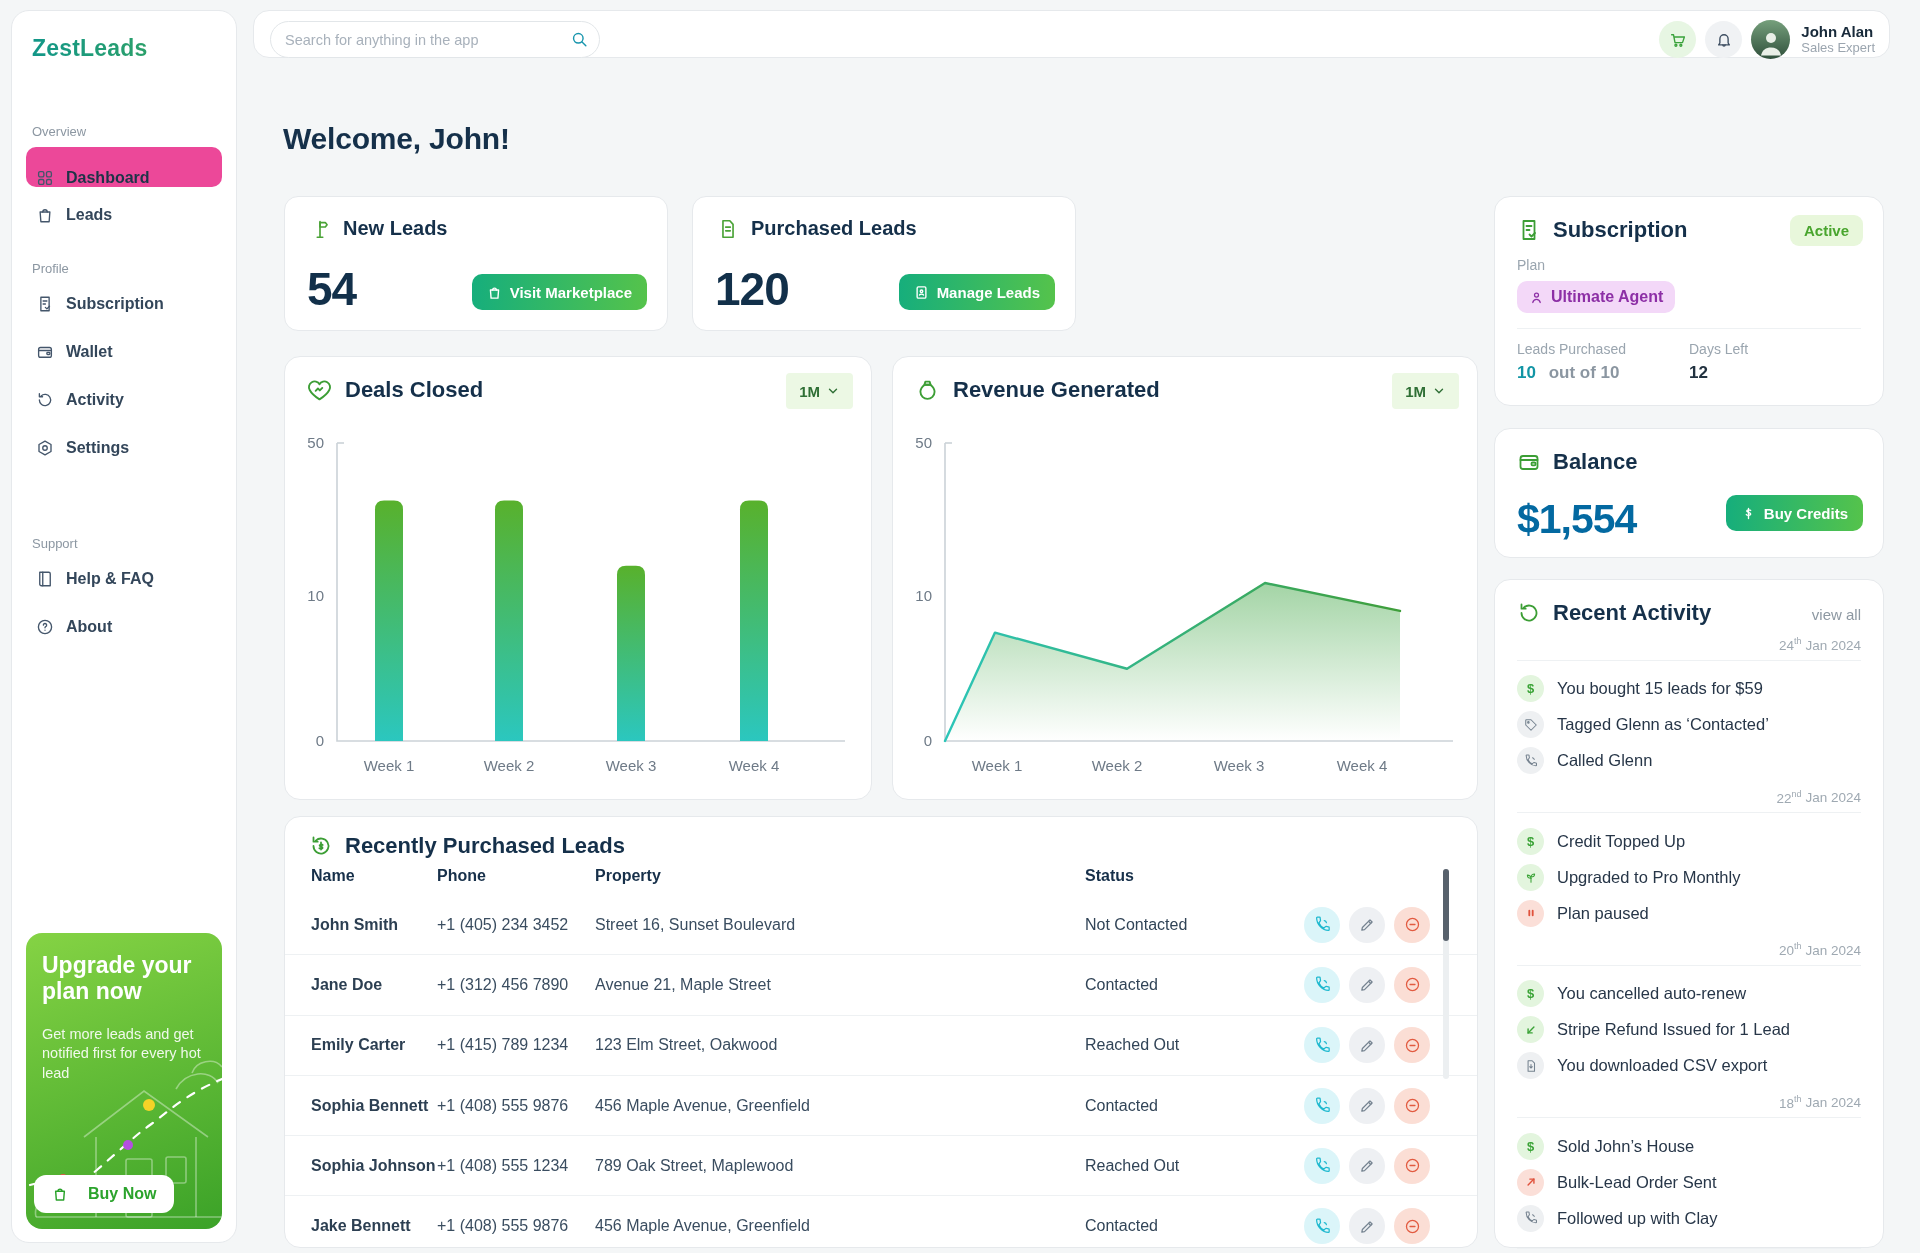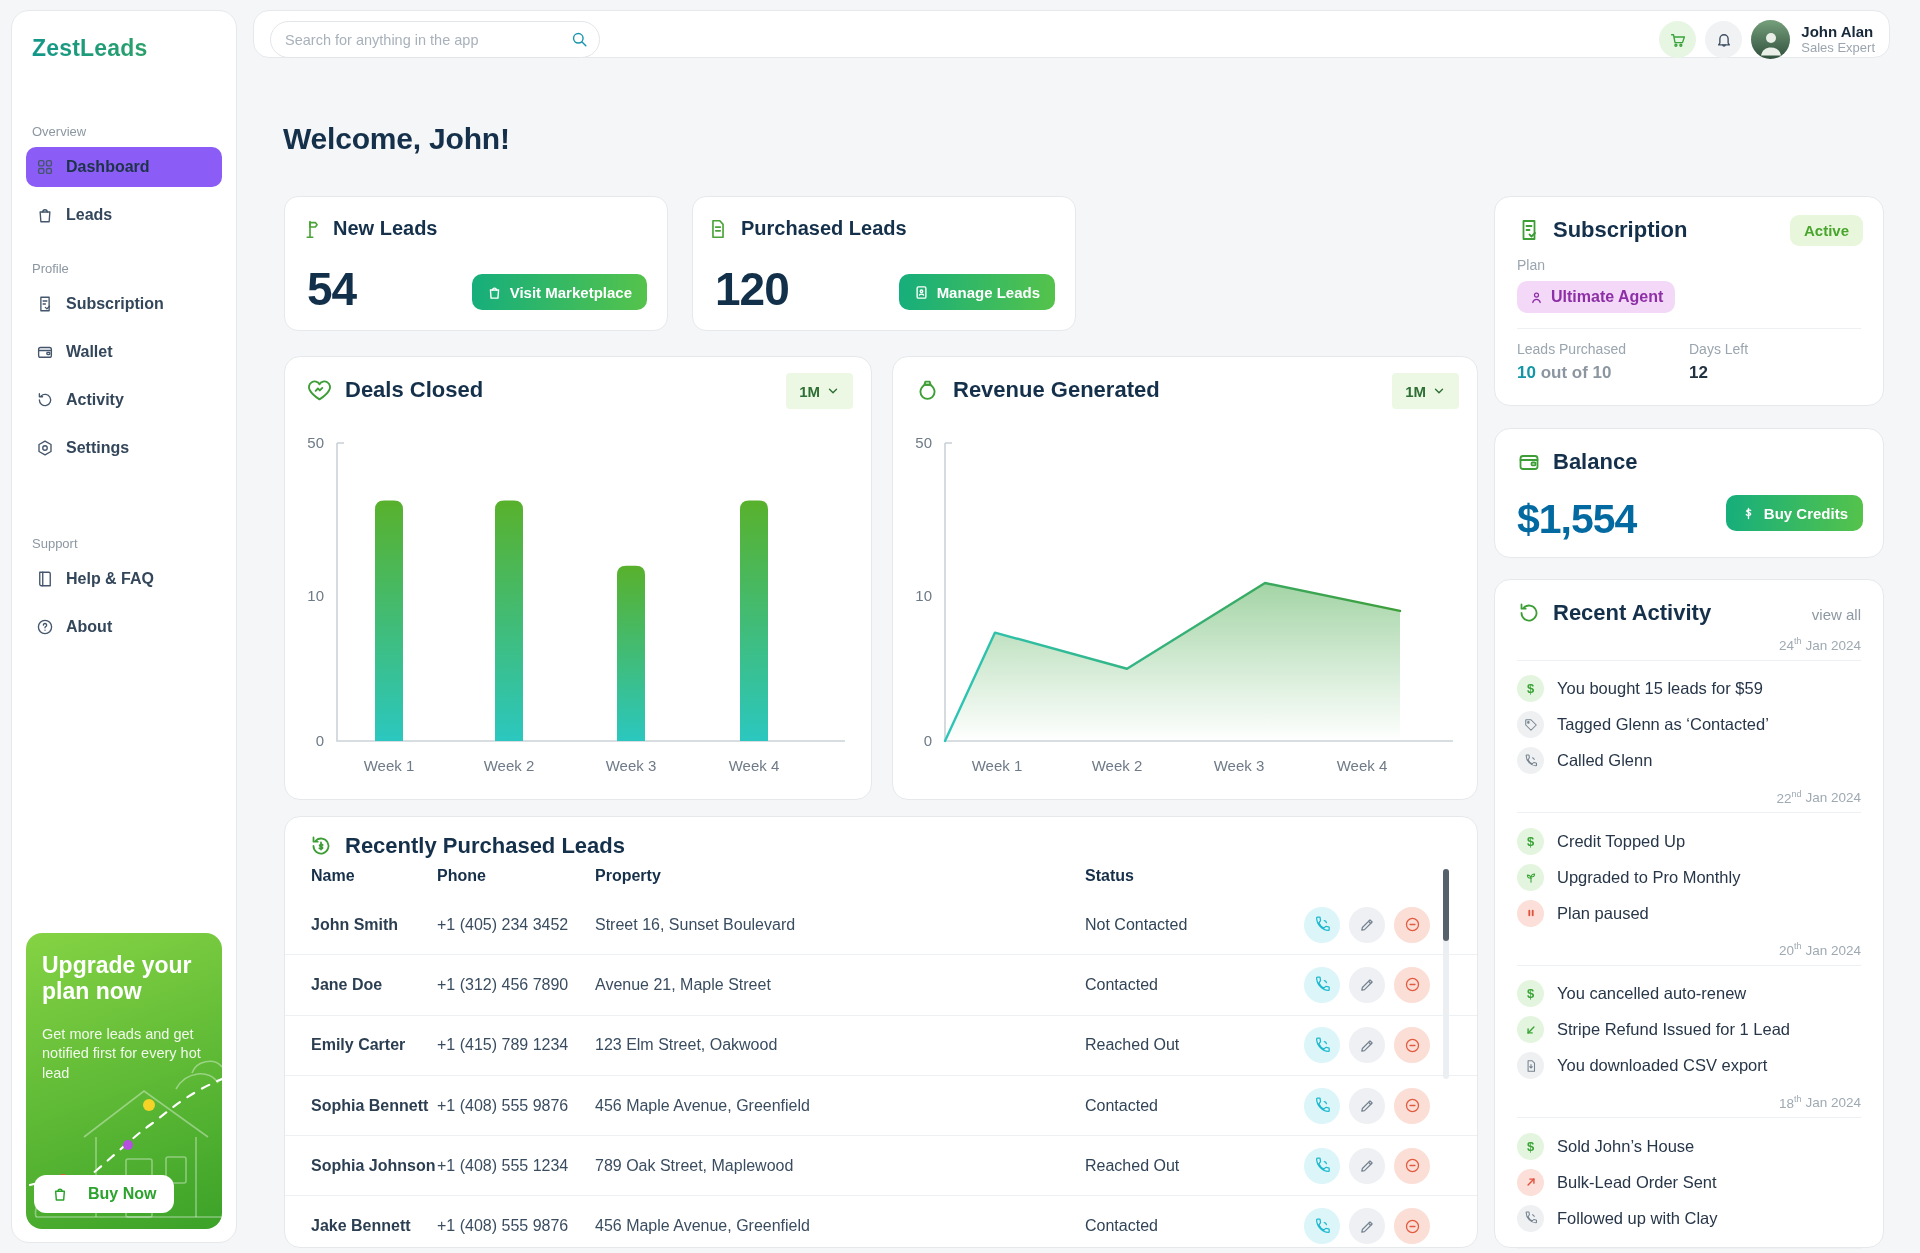--- a/index.html
+++ b/index.html
@@ -11,21 +11,21 @@
   
   .sidebar{left:11px;top:10px;width:226px;height:1233px;padding:24px 14px;}
   .logo{font-size:23px;font-weight:800;letter-spacing:.2px;
         background:linear-gradient(90deg,#11968a,#3ba656);-webkit-background-clip:text;background-clip:text;color:transparent;padding-left:6px;}
   .sec-label{font-size:13px;color:#8c97a2;margin:26px 0 8px 6px;}
   .sec-label.first{margin-top:62px;}
   .sec-label.support{margin-top:68px;}
   .nav-item{display:flex;align-items:center;gap:12px;height:40px;padding:0 10px;border-radius:10px;
             font-size:16px;font-weight:600;color:#33465a;cursor:pointer;margin-bottom:8px;}
   .nav-item .nicon{width:18px;height:18px;color:#44566b;flex:0 0 18px;}
-  .nav-item.active{background:#8b5cf6;color:#1d3448;}
+  .nav-item.active{background:#ec4899;color:#1d3448;align-items:flex-end;}
   
   .promo{position:absolute;left:14px;right:14px;bottom:13px;height:296px;border-radius:16px;overflow:hidden;
          background:linear-gradient(160deg,#85d344,#3ba228);padding:20px 16px;box-sizing:border-box;color:#fff;}
   .promo-title{font-size:23px;font-weight:800;line-height:1.12;width:160px;}
   .promo-sub{font-size:14.5px;color:rgba(255,255,255,.9);line-height:1.35;margin-top:20px;width:170px;}
   .promo-art{position:absolute;left:0;bottom:0;width:198px;height:200px;}
   .buy-now{position:absolute;left:8px;bottom:16px;display:flex;align-items:center;gap:20px;background:#fff;border:none;
            border-radius:12px;padding:10px 18px;font-family:inherit;font-size:16px;font-weight:800;color:#2ba32c;cursor:pointer;}
   .buy-now .nicon{width:16px;height:16px;color:#2ba32c;}
 
@@ -42,21 +42,21 @@
   .circ.bell{background:#f0f2f4;color:#3c4d60;}
   .avatar{width:39px;height:39px;border-radius:50%;background:linear-gradient(180deg,#76a07c,#30503c);
           display:flex;align-items:center;justify-content:center;overflow:hidden;}
   .avatar svg{width:30px;height:30px;fill:#e9efe7;stroke:none;margin-top:6px;}
   .tb-user{line-height:1.15;margin-left:2px;}
   .tb-name{font-size:15px;font-weight:800;color:#182a3a;}
   .tb-role{font-size:13px;color:#9ba5af;}
 
   
   .welcome{position:absolute;left:283px;top:122px;font-size:30px;font-weight:800;color:#15304a;letter-spacing:-.2px;}
-  .stat{top:196px;height:135px;width:384px;border-radius:14px;padding:20px 14px;}
+  .stat{top:196px;height:135px;width:384px;border-radius:14px;padding:20px 24px;}
   .stat .hd{display:flex;align-items:center;gap:12px;font-size:20px;font-weight:700;color:#15304a;}
   .stat .hd .nicon{width:22px;height:22px;color:#4aa336;}
   .stat .num{position:absolute;left:22px;bottom:14px;font-size:46px;font-weight:800;color:#12304a;letter-spacing:-1px;}
   .gbtn{position:absolute;right:20px;bottom:20px;display:flex;align-items:center;gap:8px;border:none;cursor:pointer;
         background:linear-gradient(92deg,#16ae7c,#55c34b);color:#fff;font-family:inherit;font-size:15px;font-weight:700;
         border-radius:10px;padding:0 15px;height:36px;}
   .gbtn .nicon{width:15px;height:15px;}
 
   .chart-card{top:356px;height:444px;border-radius:16px;padding:20px 22px;}
   .chart-card .hd{display:flex;align-items:center;gap:13px;font-size:22px;font-weight:700;color:#15304a;}
@@ -98,21 +98,21 @@
                 border-radius:9px;padding:7px 14px;}
   .plan-label{font-size:14px;color:#9aa5af;margin-top:14px;}
   .plan-badge{display:inline-flex;align-items:center;gap:7px;background:#f3d8f8;color:#8d2fa6;font-size:16px;font-weight:800;
               border-radius:10px;padding:7px 12px;margin-top:8px;}
   .plan-badge .nicon{width:15px;height:15px;stroke-width:2;}
   .sub-div{height:1px;background:#eef1f3;margin:15px 0 12px;}
   .sub-cols{display:flex;}
   .sub-col{flex:1;}
   .sub-lbl{font-size:14px;color:#9aa5af;}
   .sub-val{font-size:17px;font-weight:800;color:#223240;margin-top:6px;}
-  .teal{color:#1295a5;} .gray-suffix{color:#8b96a1;font-weight:600;}
+  .teal{color:#1295a5;} .gray-suffix{color:#8b96a1;font-weight:600;padding-left:8px;}
 
   .bal{top:428px;height:130px;}
   .bal-amt{position:absolute;left:22px;bottom:14px;font-size:41px;font-weight:800;color:#0369a1;letter-spacing:-1px;}
   .bal .gbtn{bottom:26px;}
 
   .actv{top:579px;height:669px;}
   .view-all{position:absolute;right:22px;top:26px;font-size:15px;color:#8d98a2;cursor:pointer;}
   .ag-date{text-align:right;font-size:13.5px;color:#9fa9b2;margin-top:10px;}
   .ag-date sup{font-size:9px;}
   .ag-date .rest{margin-left:4px;}

